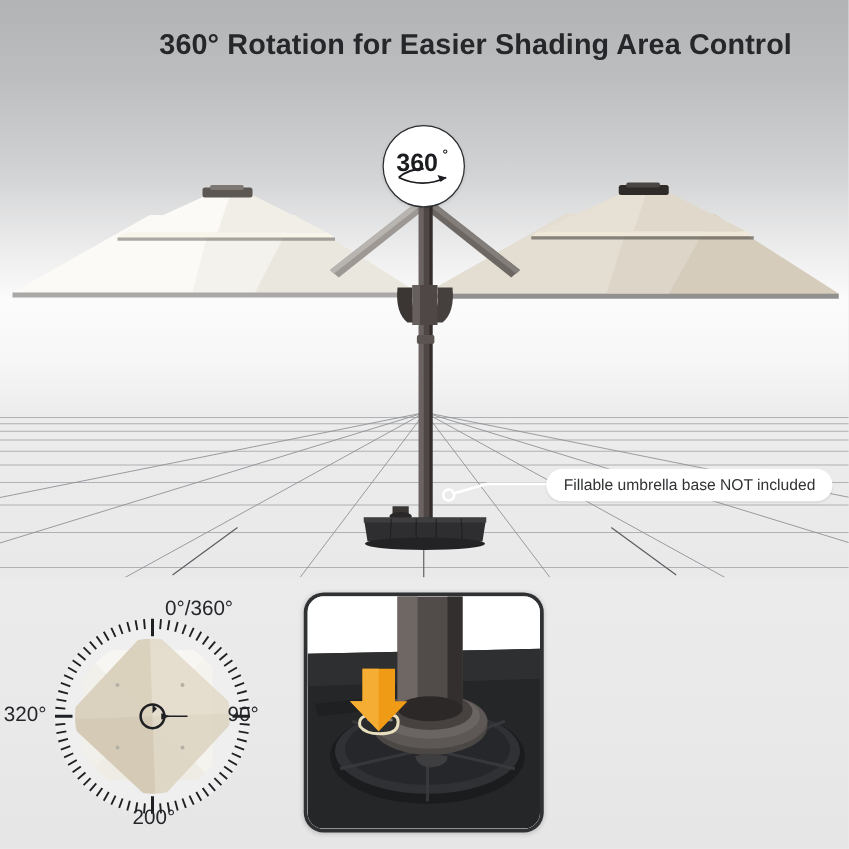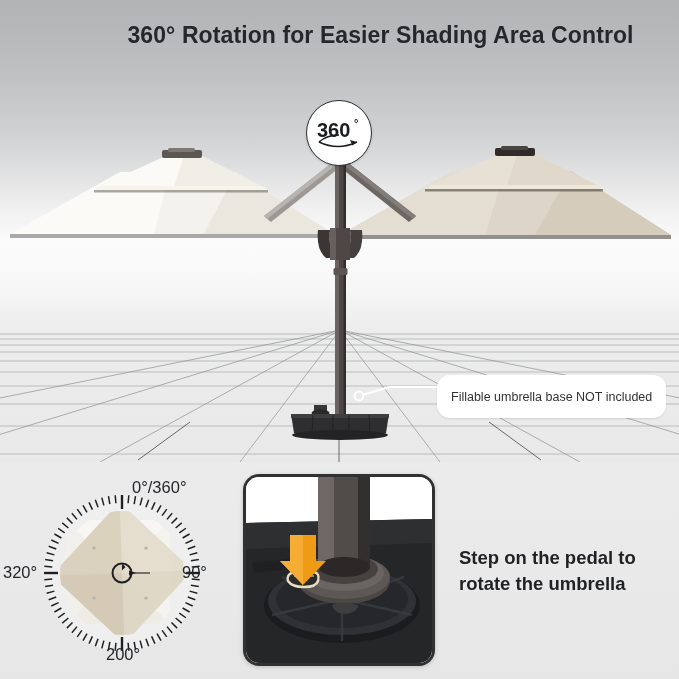--- a/index.html
+++ b/index.html
@@ -25,21 +25,21 @@
   .umb{position:absolute;}
   .umb svg{display:block;overflow:visible;}
 
   
   .badge{position:absolute;left:306px;top:100px;width:64px;height:64px;border-radius:50%;
     background:#ffffff;border:1.6px solid #2b2d30;display:flex;align-items:center;justify-content:center;
     box-shadow:0 1px 3px rgba(0,0,0,.12);z-index:9;}
   .badge svg{display:block;}
 
   
-  .callout{position:absolute;left:437px;top:375px;height:43px;padding:0 14px;border-radius:13px;
+  .callout{position:absolute;left:437px;top:375px;height:26px;padding:0 14px;border-radius:13px;
     background:#fff;display:flex;align-items:center;justify-content:center;
     font-size:12.5px;color:#303234;white-space:nowrap;box-shadow:0 1px 2px rgba(0,0,0,.10);z-index:8;}
   .calloutline{position:absolute;left:350px;top:378px;width:95px;height:26px;z-index:7;}
 
   
   .lower{position:absolute;left:0;top:462px;width:679px;height:217px;
     background:linear-gradient(180deg,#ebebec 0%,#e9e9ea 55%,#e6e6e7 100%);}
 
   
   .compass{position:absolute;left:22px;top:478px;width:200px;height:190px;}
@@ -365,18 +365,14 @@
         <path d="M86 128 Q96 124 112 128 Q112 136 98 137 Q88 136 86 128 Z" fill="#3e3d3f"></path>
 
         <g>
           <path d="M44 58 L70 58 L70 84 L80 84 L57 108 L34 84 L44 84 Z" fill="#ef9b16"></path>
           <path d="M44 58 L57 58 L57 108 L34 84 L44 84 Z" fill="#f5ad33"></path>
         </g>
       </svg>
     </div>
   </div>
 
-  <div class="steptext">
-    <div>Step on the pedal to</div>
-    <div>rotate the umbrella</div>
-  </div>
 
 </div>
 
 </body></html>

